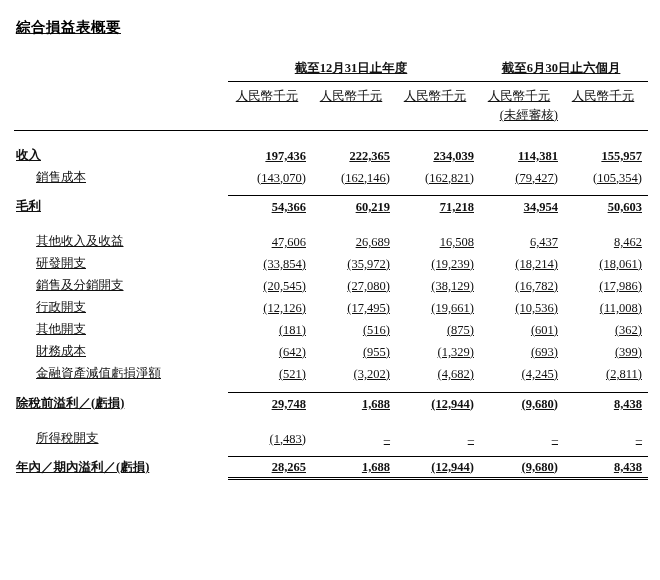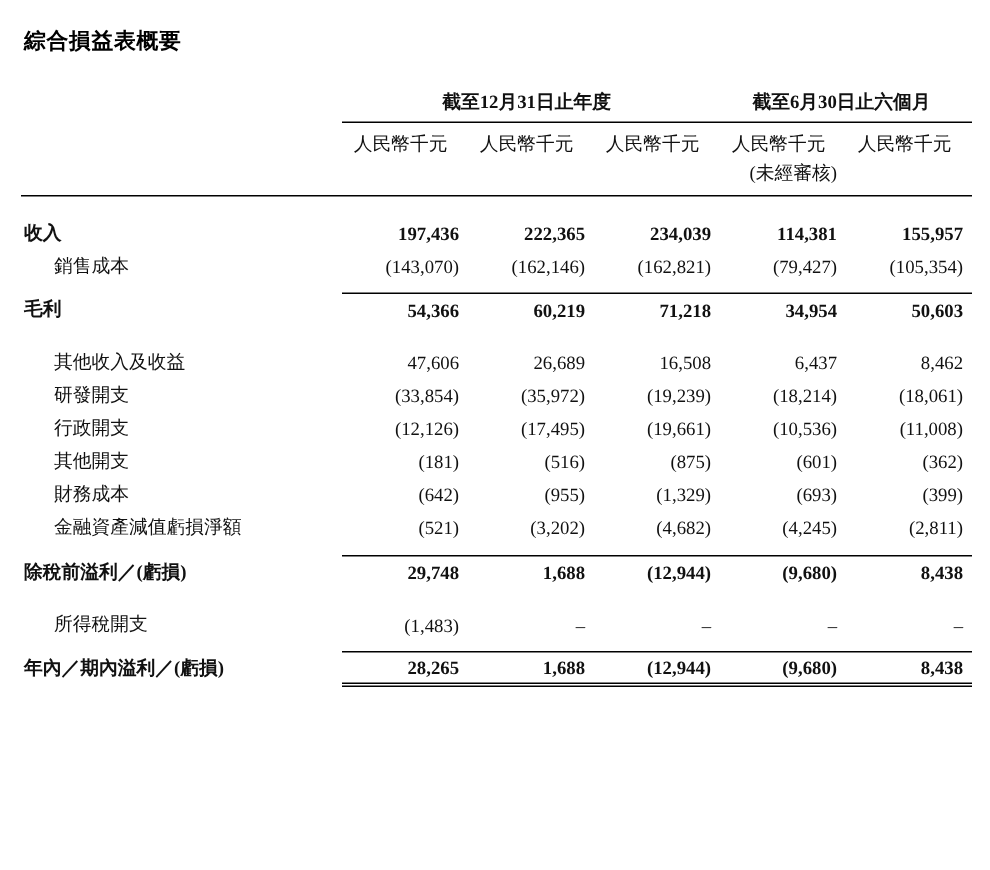--- a/index.html
+++ b/index.html
@@ -14,20 +14,21 @@
     color: #111111;
     position: relative;
     overflow: hidden;
   }
   .page {
     width: 528px;
     height: 580px;
     box-sizing: border-box;
     padding: 18px 14px 0 14px;
     position: relative;
+    text-decoration: underline;
   }
   .doc-title {
     font-size: 14.5px;
     font-weight: bold;
     letter-spacing: 0.5px;
     margin: 0 0 20px 2px;
     color: #000;
   }
   table.fin {
     width: 634px;
@@ -186,20 +187,28 @@
 
       <tr>
         <td class="label indent">研發開支</td>
         <td class="cell">(33,854)</td>
         <td class="cell">(35,972)</td>
         <td class="cell">(19,239)</td>
         <td class="cell">(18,214)</td>
         <td class="cell">(18,061)</td>
       </tr>
 
+      <tr>
+        <td class="label indent">銷售及分銷開支</td>
+        <td class="cell">(20,545)</td>
+        <td class="cell">(27,080)</td>
+        <td class="cell">(38,129)</td>
+        <td class="cell">(16,782)</td>
+        <td class="cell">(17,986)</td>
+      </tr>
 
       <tr>
         <td class="label indent">行政開支</td>
         <td class="cell">(12,126)</td>
         <td class="cell">(17,495)</td>
         <td class="cell">(19,661)</td>
         <td class="cell">(10,536)</td>
         <td class="cell">(11,008)</td>
       </tr>
 

